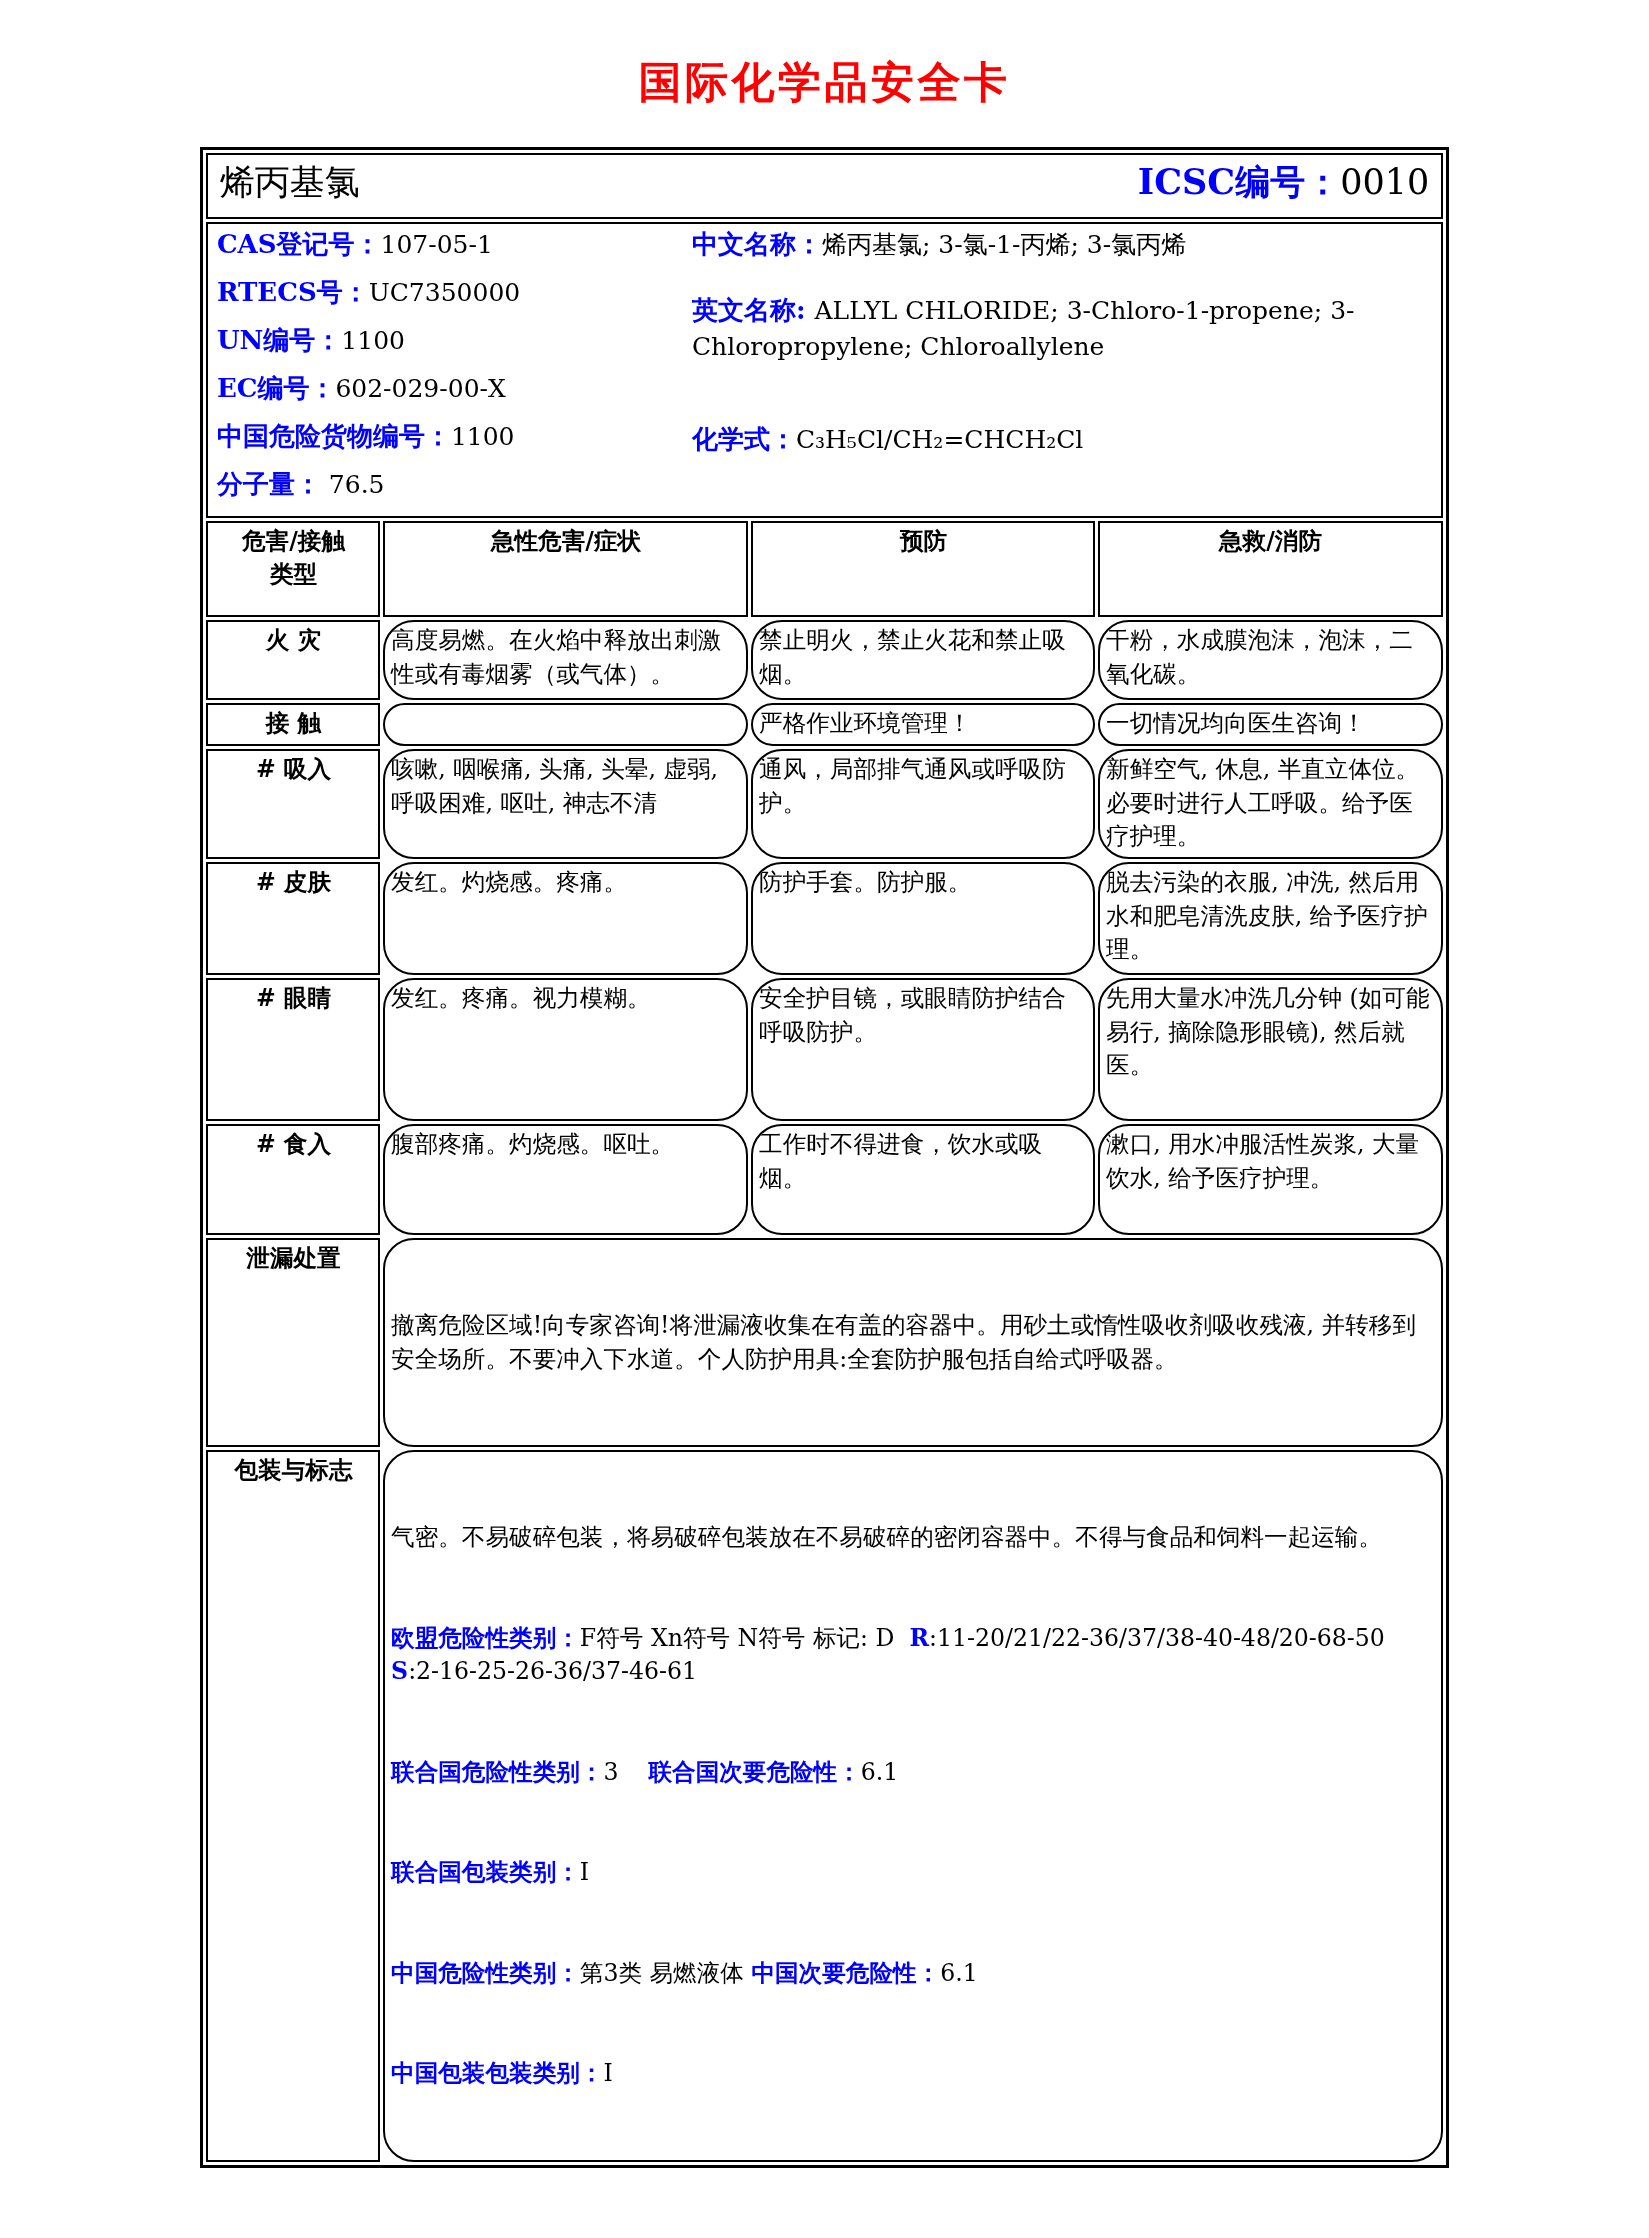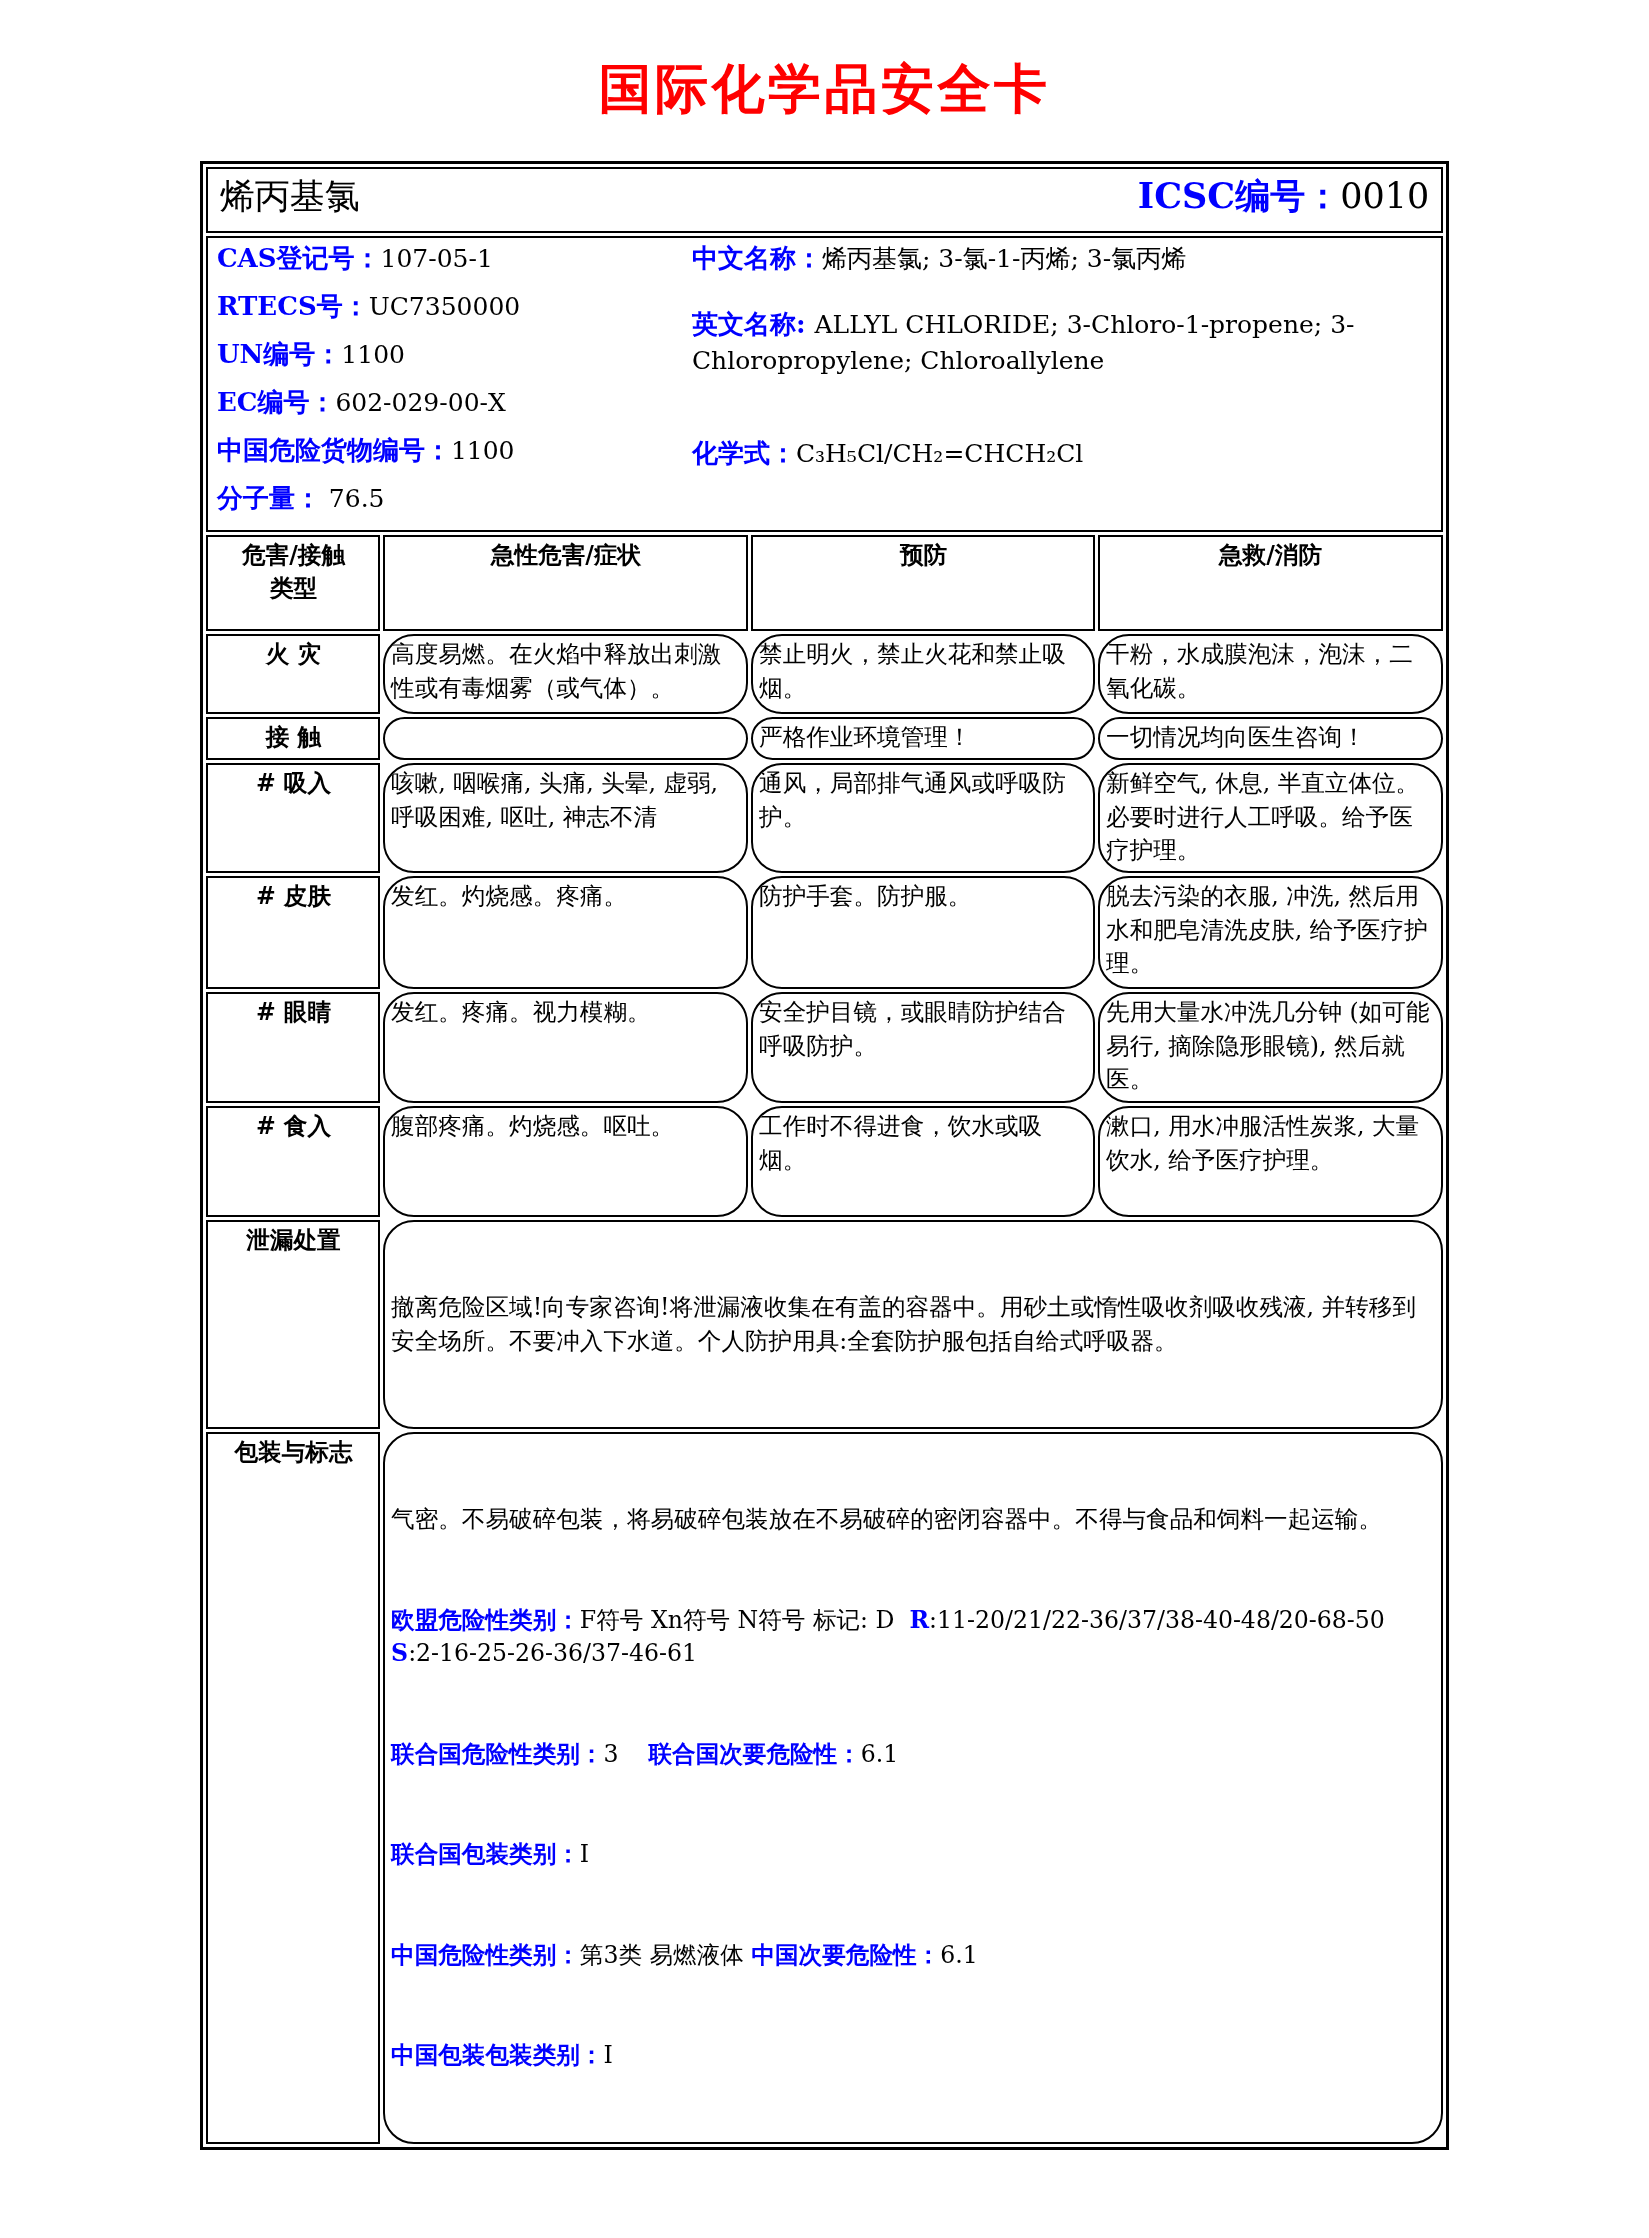--- a/index.html
+++ b/index.html
@@ -2,21 +2,21 @@
 <html style="font-size:11px"><head>
 <meta charset="utf-8">
 <style>
   html,body{margin:0;padding:0;background:#ffffff;}
   .page{
     width:1649px;height:2239px;background:#ffffff;overflow:hidden;
     font-family:"DejaVu Serif","Liberation Serif",serif;color:#000;
   }
   .title{
     margin:0;padding-top:54px;text-align:center;
-    color:#ff0000;font-weight:bold;font-size:53px;letter-spacing:3.5px;
+    color:#ff0000;font-weight:bold;font-size:43px;letter-spacing:3.5px;
   }
   table.card{
     width:1244px;margin:35px auto 0 auto;
     border:3.5px solid #000;border-collapse:separate;border-spacing:3.5px;
     table-layout:fixed;background:#fff;
   }
   table.card td{
     border:2.1px solid #000;vertical-align:top;
     padding:2.1px 5.6px;font-size:23.6px;line-height:1.42;color:#000;
     overflow:hidden;
@@ -132,21 +132,21 @@
       <td class="cell">新鲜空气, 休息, 半直立体位。必要时进行人工呼吸。给予医疗护理。</td>
     </tr>
 
     <tr style="height:113px;">
       <td class="rlabel"># 皮肤</td>
       <td class="cell">发红。灼烧感。疼痛。</td>
       <td class="cell">防护手套。防护服。</td>
       <td class="cell">脱去污染的衣服, 冲洗, 然后用水和肥皂清洗皮肤, 给予医疗护理。</td>
     </tr>
 
-    <tr style="height:111px;">
+    <tr style="height:143px;">
       <td class="rlabel"># 眼睛</td>
       <td class="cell">发红。疼痛。视力模糊。</td>
       <td class="cell">安全护目镜，或眼睛防护结合呼吸防护。</td>
       <td class="cell">先用大量水冲洗几分钟 (如可能易行, 摘除隐形眼镜), 然后就医。</td>
     </tr>
 
     <tr style="height:111px;">
       <td class="rlabel"># 食入</td>
       <td class="cell">腹部疼痛。灼烧感。呕吐。</td>
       <td class="cell">工作时不得进食，饮水或吸烟。</td>

